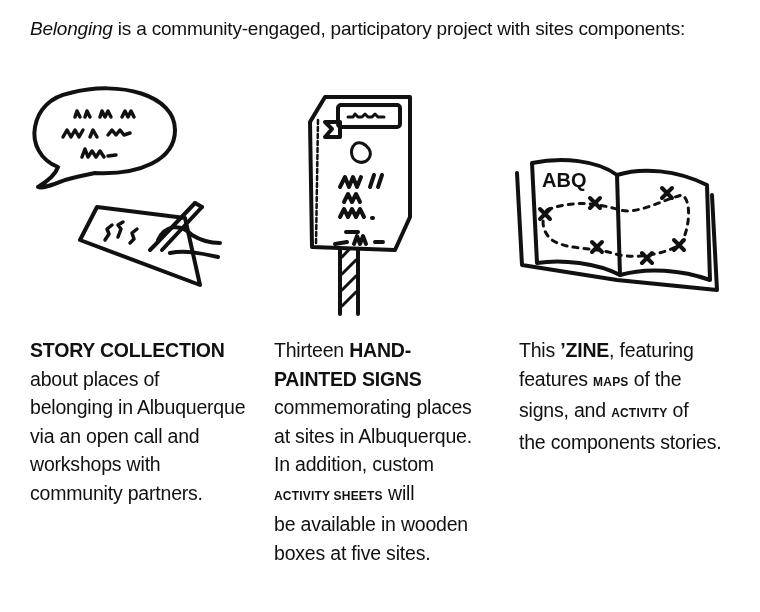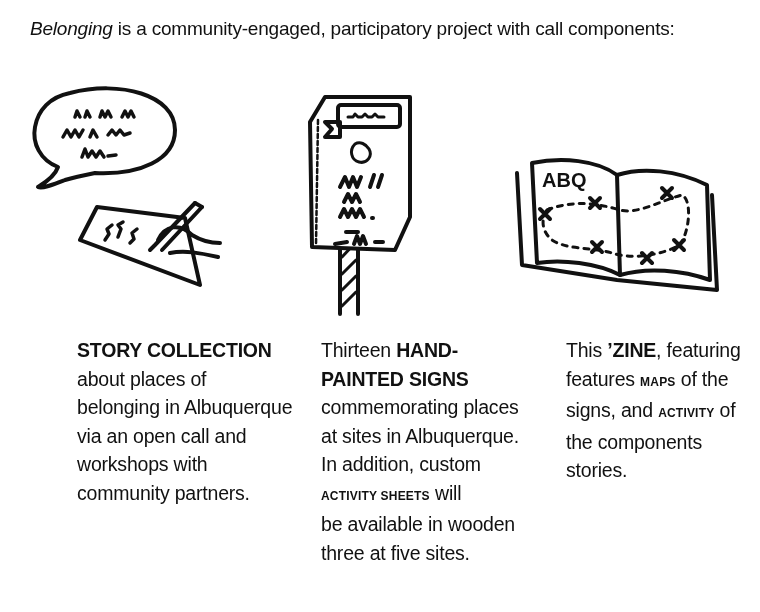--- a/index.html
+++ b/index.html
@@ -1,29 +1,29 @@
 <!DOCTYPE html>
 <html><head>
 <meta charset="utf-8">
 <style>
   html, body { margin:0; padding:0; background:#ffffff; }
   body { width:760px; height:612px; position:relative; overflow:hidden;
          font-family:"Liberation Sans", "DejaVu Sans", sans-serif; color:#111; }
   .intro { position:absolute; left:30px; top:18px; font-size:19px; letter-spacing:-0.2px; white-space:nowrap; }
   .intro em { font-style:italic; }
   .illus { position:absolute; }
-  .col { position:absolute; top:336px; font-size:19.5px; line-height:28.5px; letter-spacing:-0.2px;margin-left:47px; }
+  .col { position:absolute; top:336px; font-size:19.5px; line-height:28.5px; letter-spacing:-0.2px; }
   .col b { font-weight:bold; }
   .sc { font-size:12px; font-weight:bold; letter-spacing:0.2px; }
   svg { display:block; }
 </style>
 </head>
 <body>
 
-<div class="intro"><em>Belonging</em><span> is a community-engaged, participatory project with call components:</span></div>
+<div class="intro"><em>Belonging</em><span> is a community-engaged, participatory project with sites components:</span></div>
 
 <div class="illus" style="left:30px;top:85px;">
   <svg width="200" height="215" viewBox="0 0 200 215" fill="none" stroke="#111" stroke-width="4" stroke-linecap="round" stroke-linejoin="round">
     <path d="M40 8 C90 -5 145 10 145 45 C145 75 110 90 65 88 C55 90 45 92 35 95 C22 100 12 104 8 102 C18 96 26 88 28 82 C10 75 2 58 5 42 C8 25 20 12 40 8 Z"></path>
     <g stroke-width="3.5">
       <path d="M45 32 l2 -6 l3 6 M55 32 l2 -6 l3 6 M70 32 l2 -6 l3 6 l3 -6 l3 6 M92 32 l3 -6 l3 6 l3 -6 l3 6"></path>
       <path d="M33 52 l4 -7 l4 7 l4 -7 l4 7 l4 -7 M60 52 l3 -7 l4 7 M78 50 l4 -5 l4 5 l4 -5 l4 5 l6 -2"></path>
       <path d="M52 72 l3 -8 l3 8 l4 -6 l4 6 l4 -6 l4 6 M78 71 l8 -1"></path>
     </g>
     <path d="M58 165 L75 132 L163 143 L178 210 Z" transform="translate(-8,-10)"></path>
@@ -86,21 +86,21 @@
 </div>
 
 <div class="col" style="left:274px;">
   <div><span>Thirteen </span><b>HAND-</b></div>
   <div><b>PAINTED SIGNS</b></div>
   <div>commemorating places</div>
   <div>at sites in Albuquerque.</div>
   <div>In addition, custom</div>
   <div><span class="sc">ACTIVITY SHEETS</span><span> will</span></div>
   <div>be available in wooden</div>
-  <div>three at five sites.</div>
+  <div>boxes at five sites.</div>
 </div>
 
 <div class="col" style="left:519px;">
   <div><span>This </span><b>’ZINE</b><span>, featuring</span></div>
   <div><span>features </span><span class="sc">MAPS</span><span> of the</span></div>
   <div><span>signs, and </span><span class="sc">ACTIVITY</span><span> of</span></div>
   <div>the components stories.</div>
 </div>
 
 </body></html>

